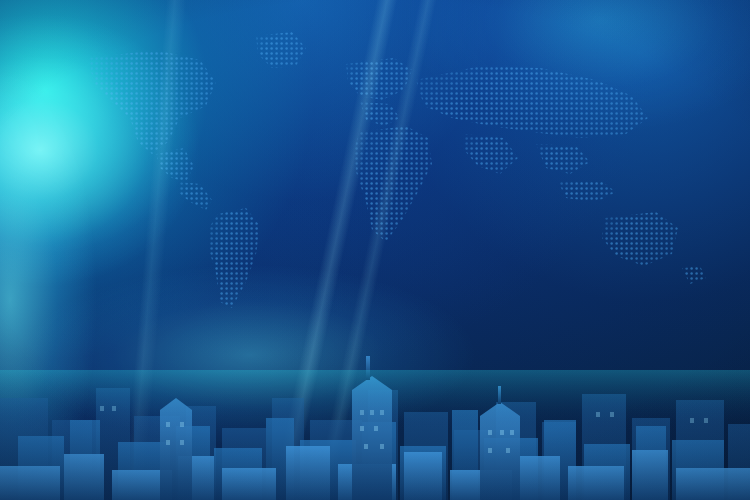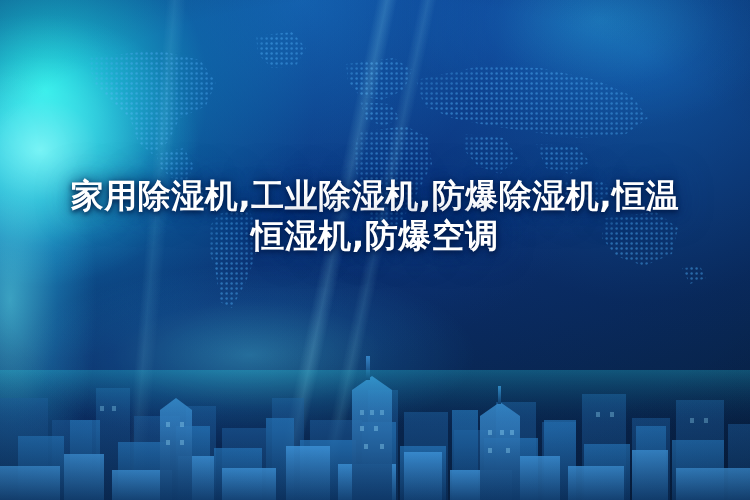--- a/index.html
+++ b/index.html
@@ -253,17 +253,14 @@
         <rect x="610" y="142" width="4" height="5"></rect>
       <rect x="690" y="148" width="4" height="5"></rect>
         <rect x="704" y="148" width="4" height="5"></rect>
     </g>
 
     <rect x="0" y="100" width="750" height="60" fill="url(#haze)"></rect>
   </svg>
 
   <div class="layer vignette"></div>
 
-  <div class="headline-wrap">
-    <h1 class="headline">家用除湿机,工业除湿机,防爆除湿机,恒温恒湿机,防爆空调</h1>
-  </div>
 
 </div>
 
 </body></html>

